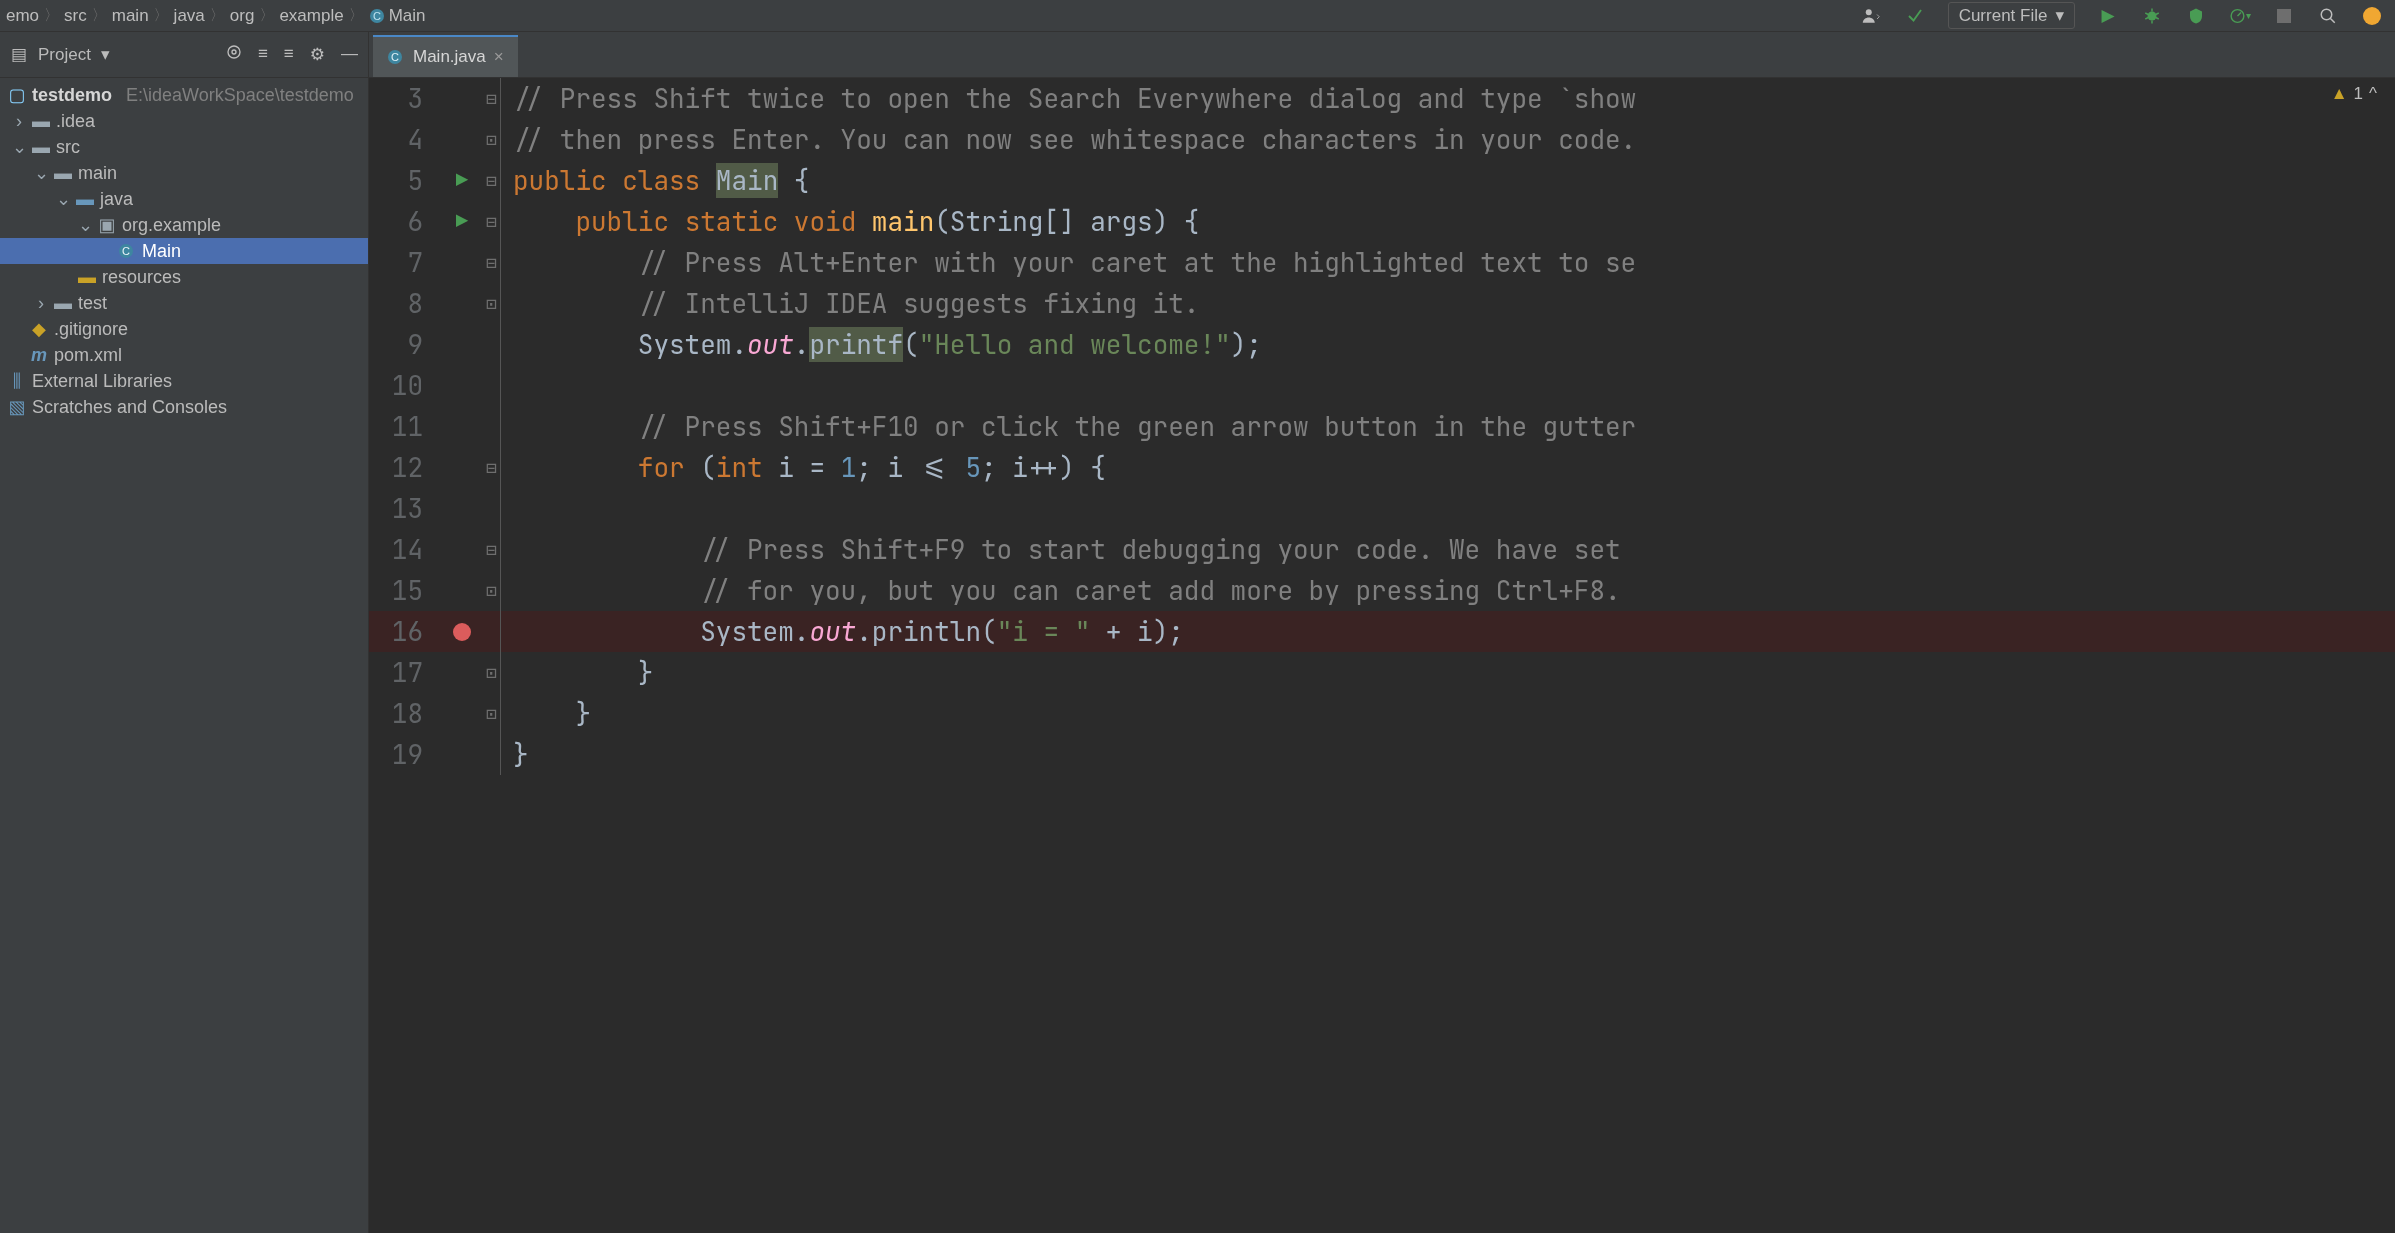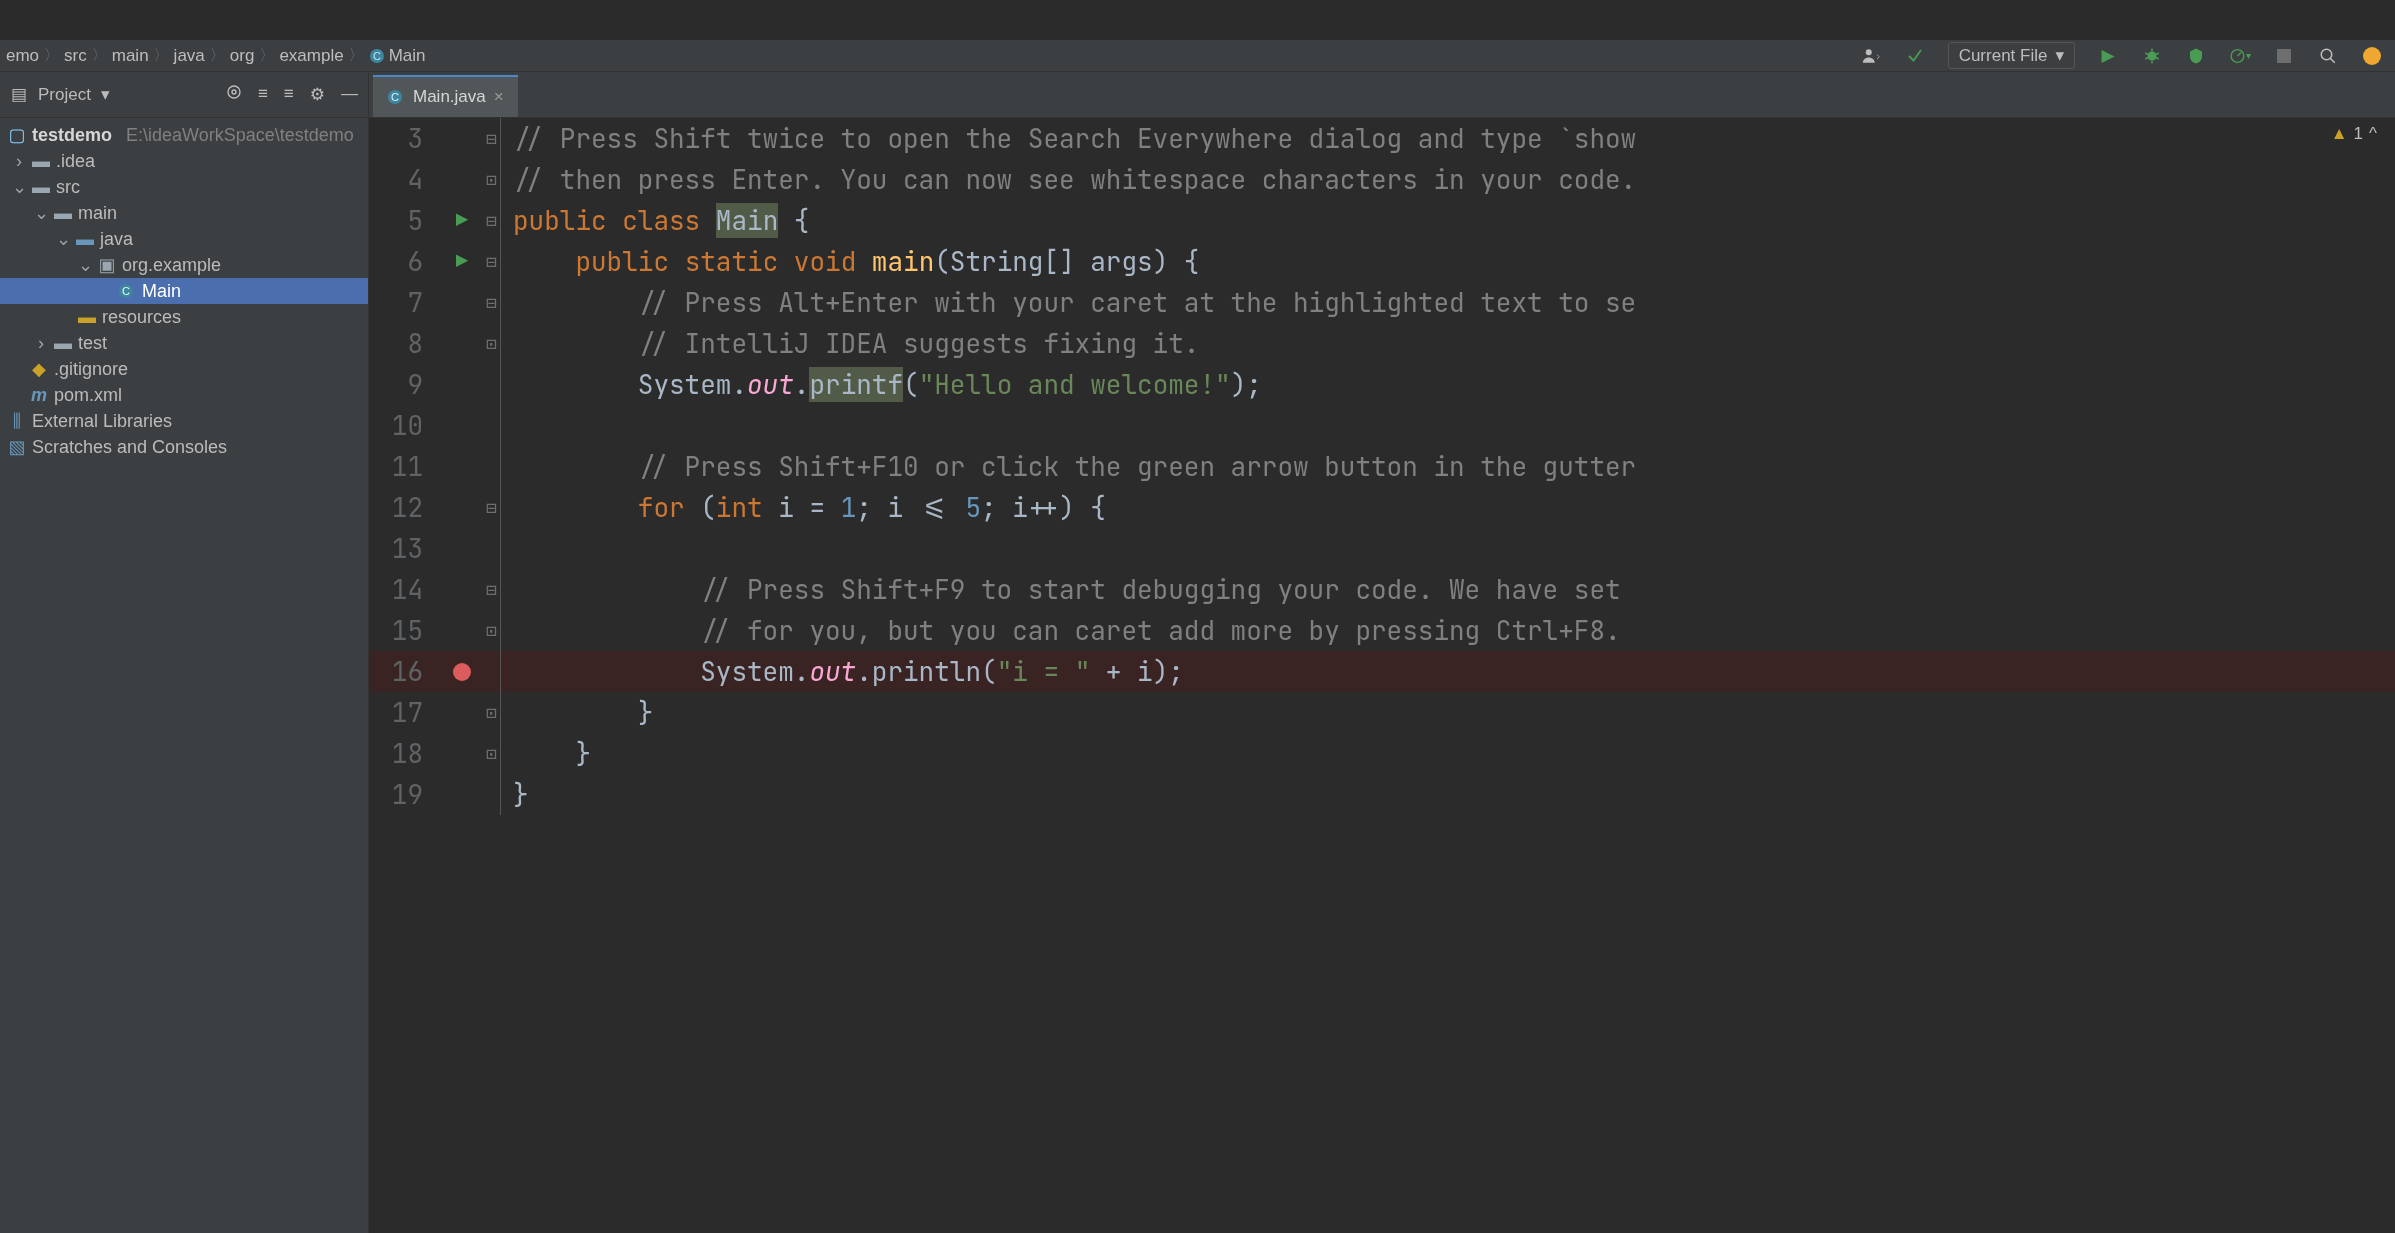--- a/index.html
+++ b/index.html
@@ -1,20 +1,20 @@
 <!DOCTYPE html>
 <html><head>
 <meta charset="utf-8">
 <style>
   * { box-sizing: border-box; margin: 0; padding: 0; }
   html, body { width: 100%; height: 100%; background: #2b2b2b; color: #bbbbbb; font-family: "Segoe UI", Arial, sans-serif; font-size: 17px; overflow: hidden; }
   .root { display: flex; flex-direction: column; width: 2395px; height: 1233px; }
 
   
-  .navbar { display: flex; align-items: center; height: 32px; background: #3c3f41; color: #bdbdbd; padding: 0 6px; gap: 2px; border-bottom: 1px solid #323232; margin-top: 40px; }
+  .navbar { display: flex; align-items: center; height: 32px; background: #3c3f41; color: #bdbdbd; padding: 0 6px; gap: 2px; border-bottom: 1px solid #323232; }
   .crumb { display: inline-flex; align-items: center; }
   .chev  { color: #6e6e6e; padding: 0 3px; font-size: 15px; }
   .nav-right { margin-left: auto; display: flex; align-items: center; gap: 22px; padding-right: 6px; }
   .tb-btn { width: 22px; height: 22px; display:flex; align-items:center; justify-content:center; color:#bdbdbd; }
   .green { color:#499c54; }
   .runcfg { display:flex; align-items:center; gap:8px; border:1px solid #555; padding:2px 10px; border-radius:3px; }
 
   
   .body { flex:1; display:flex; min-height:0; }
 

